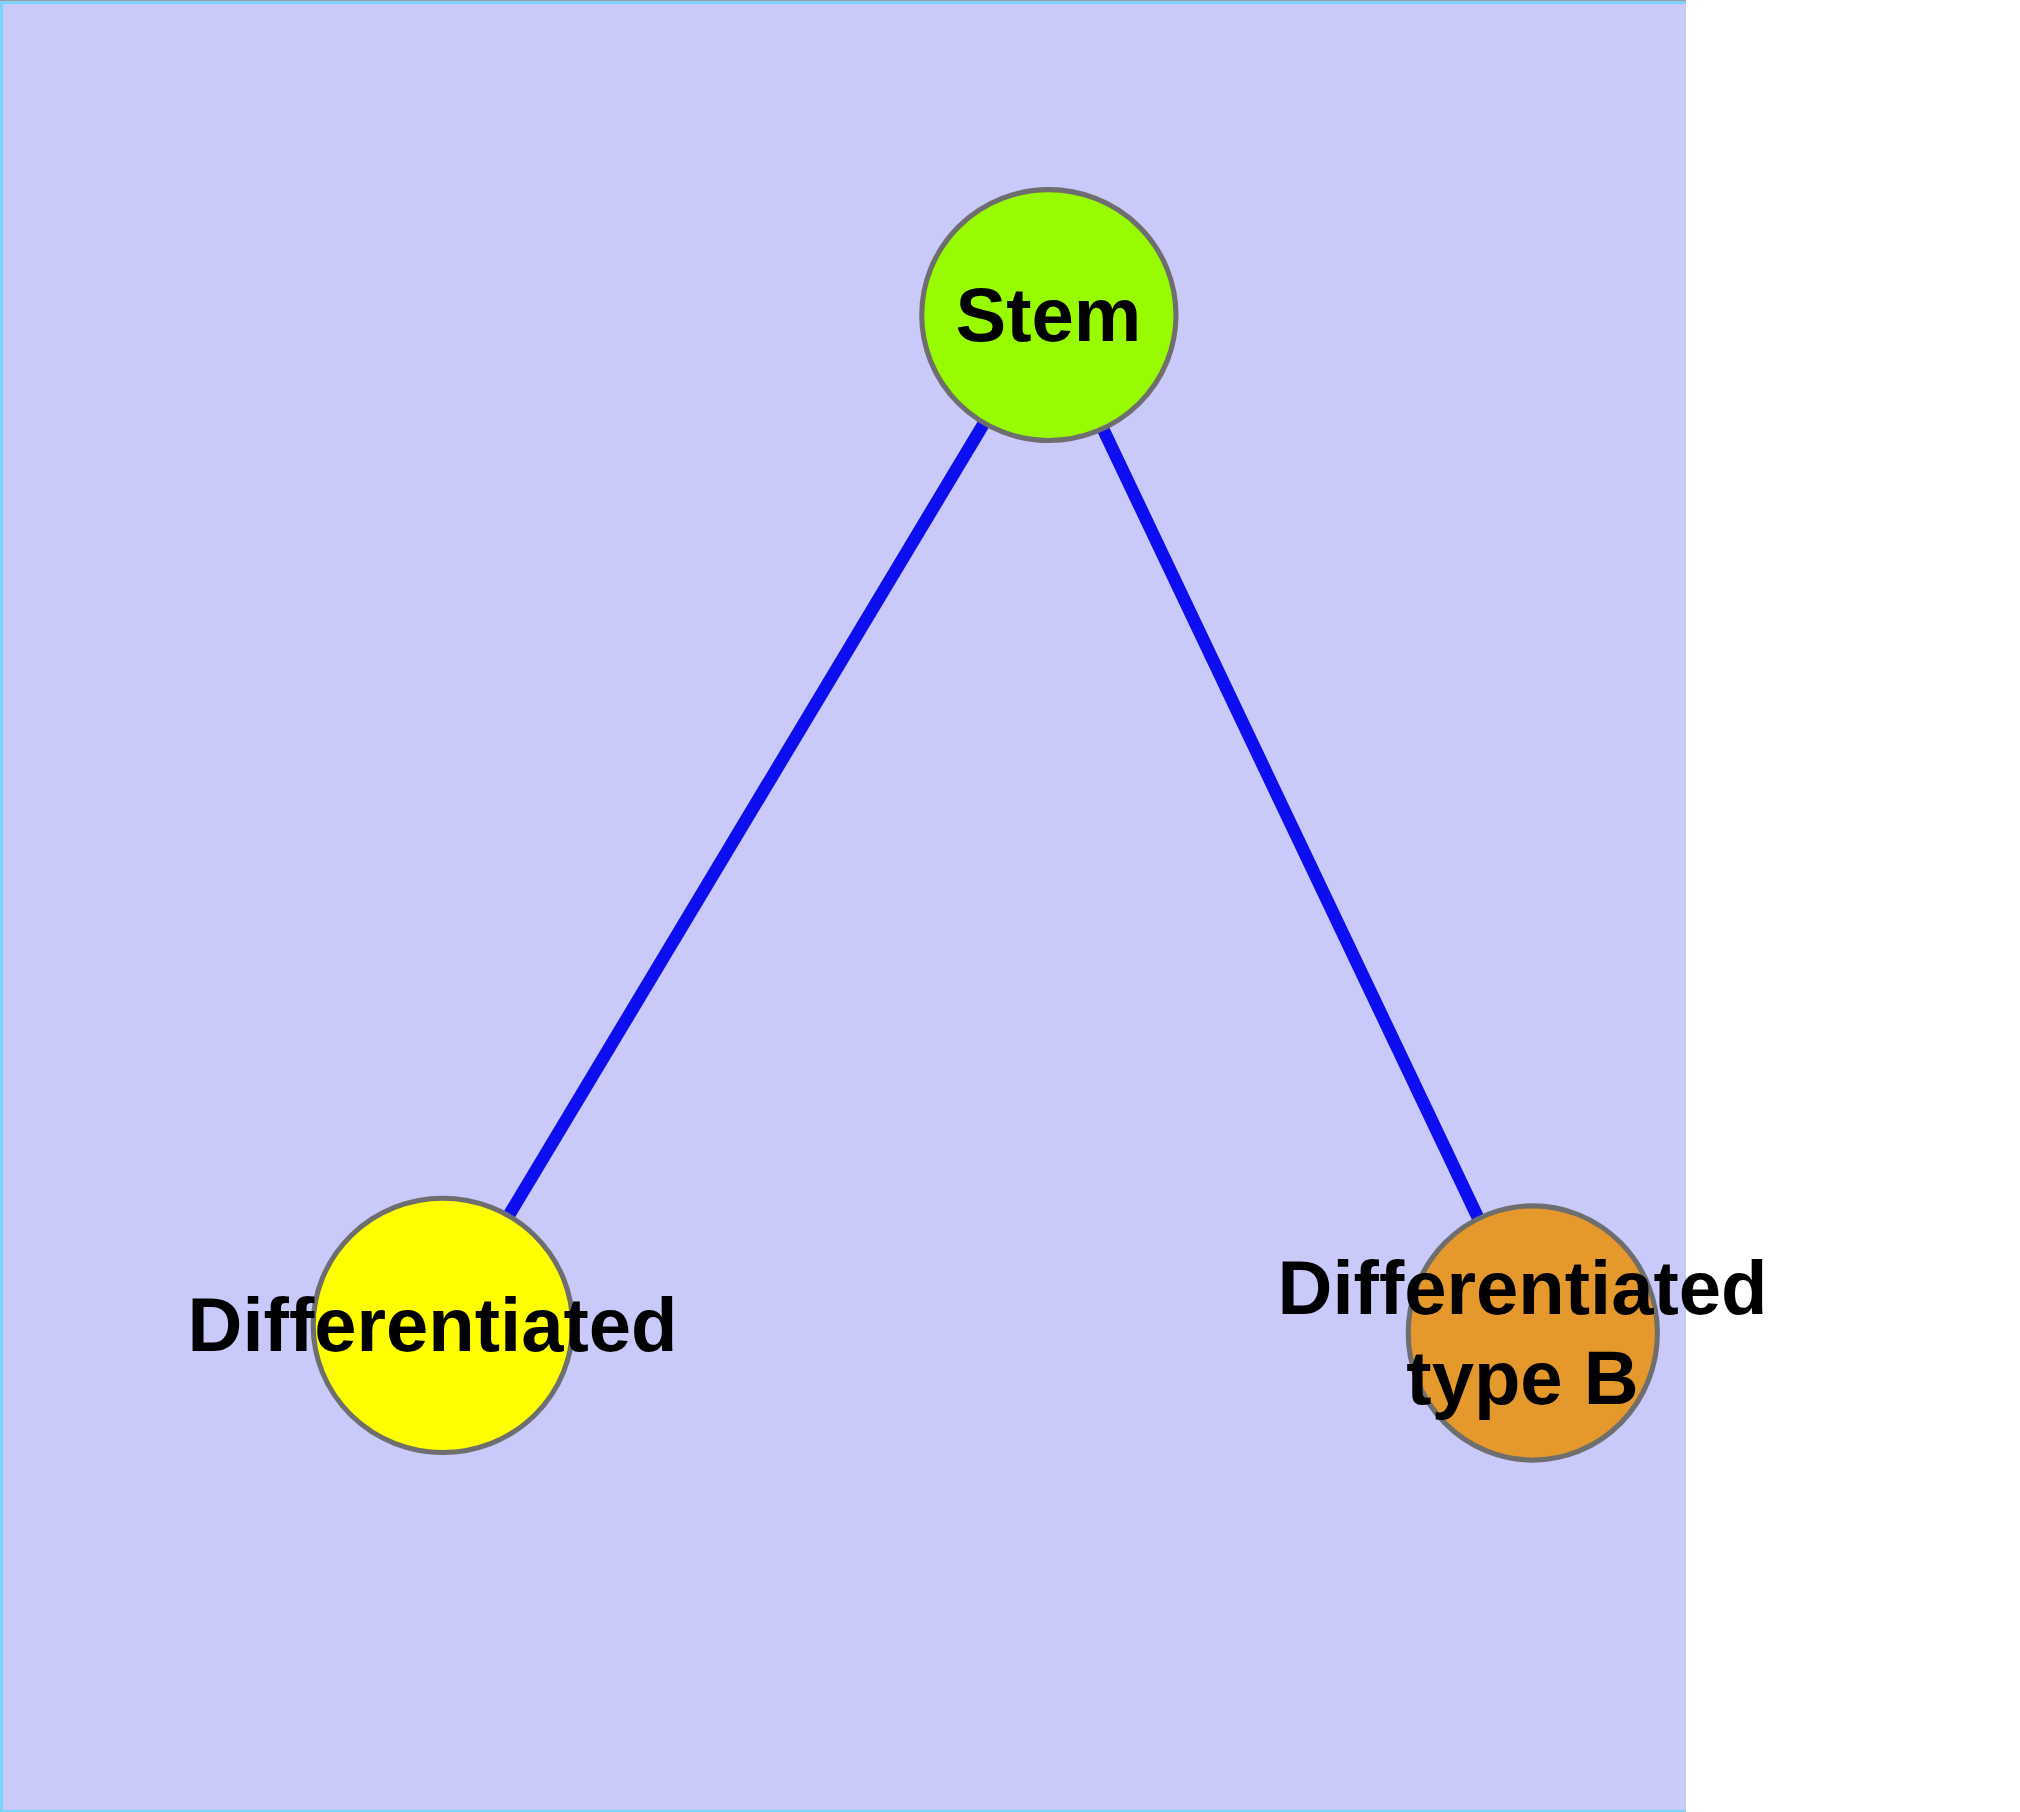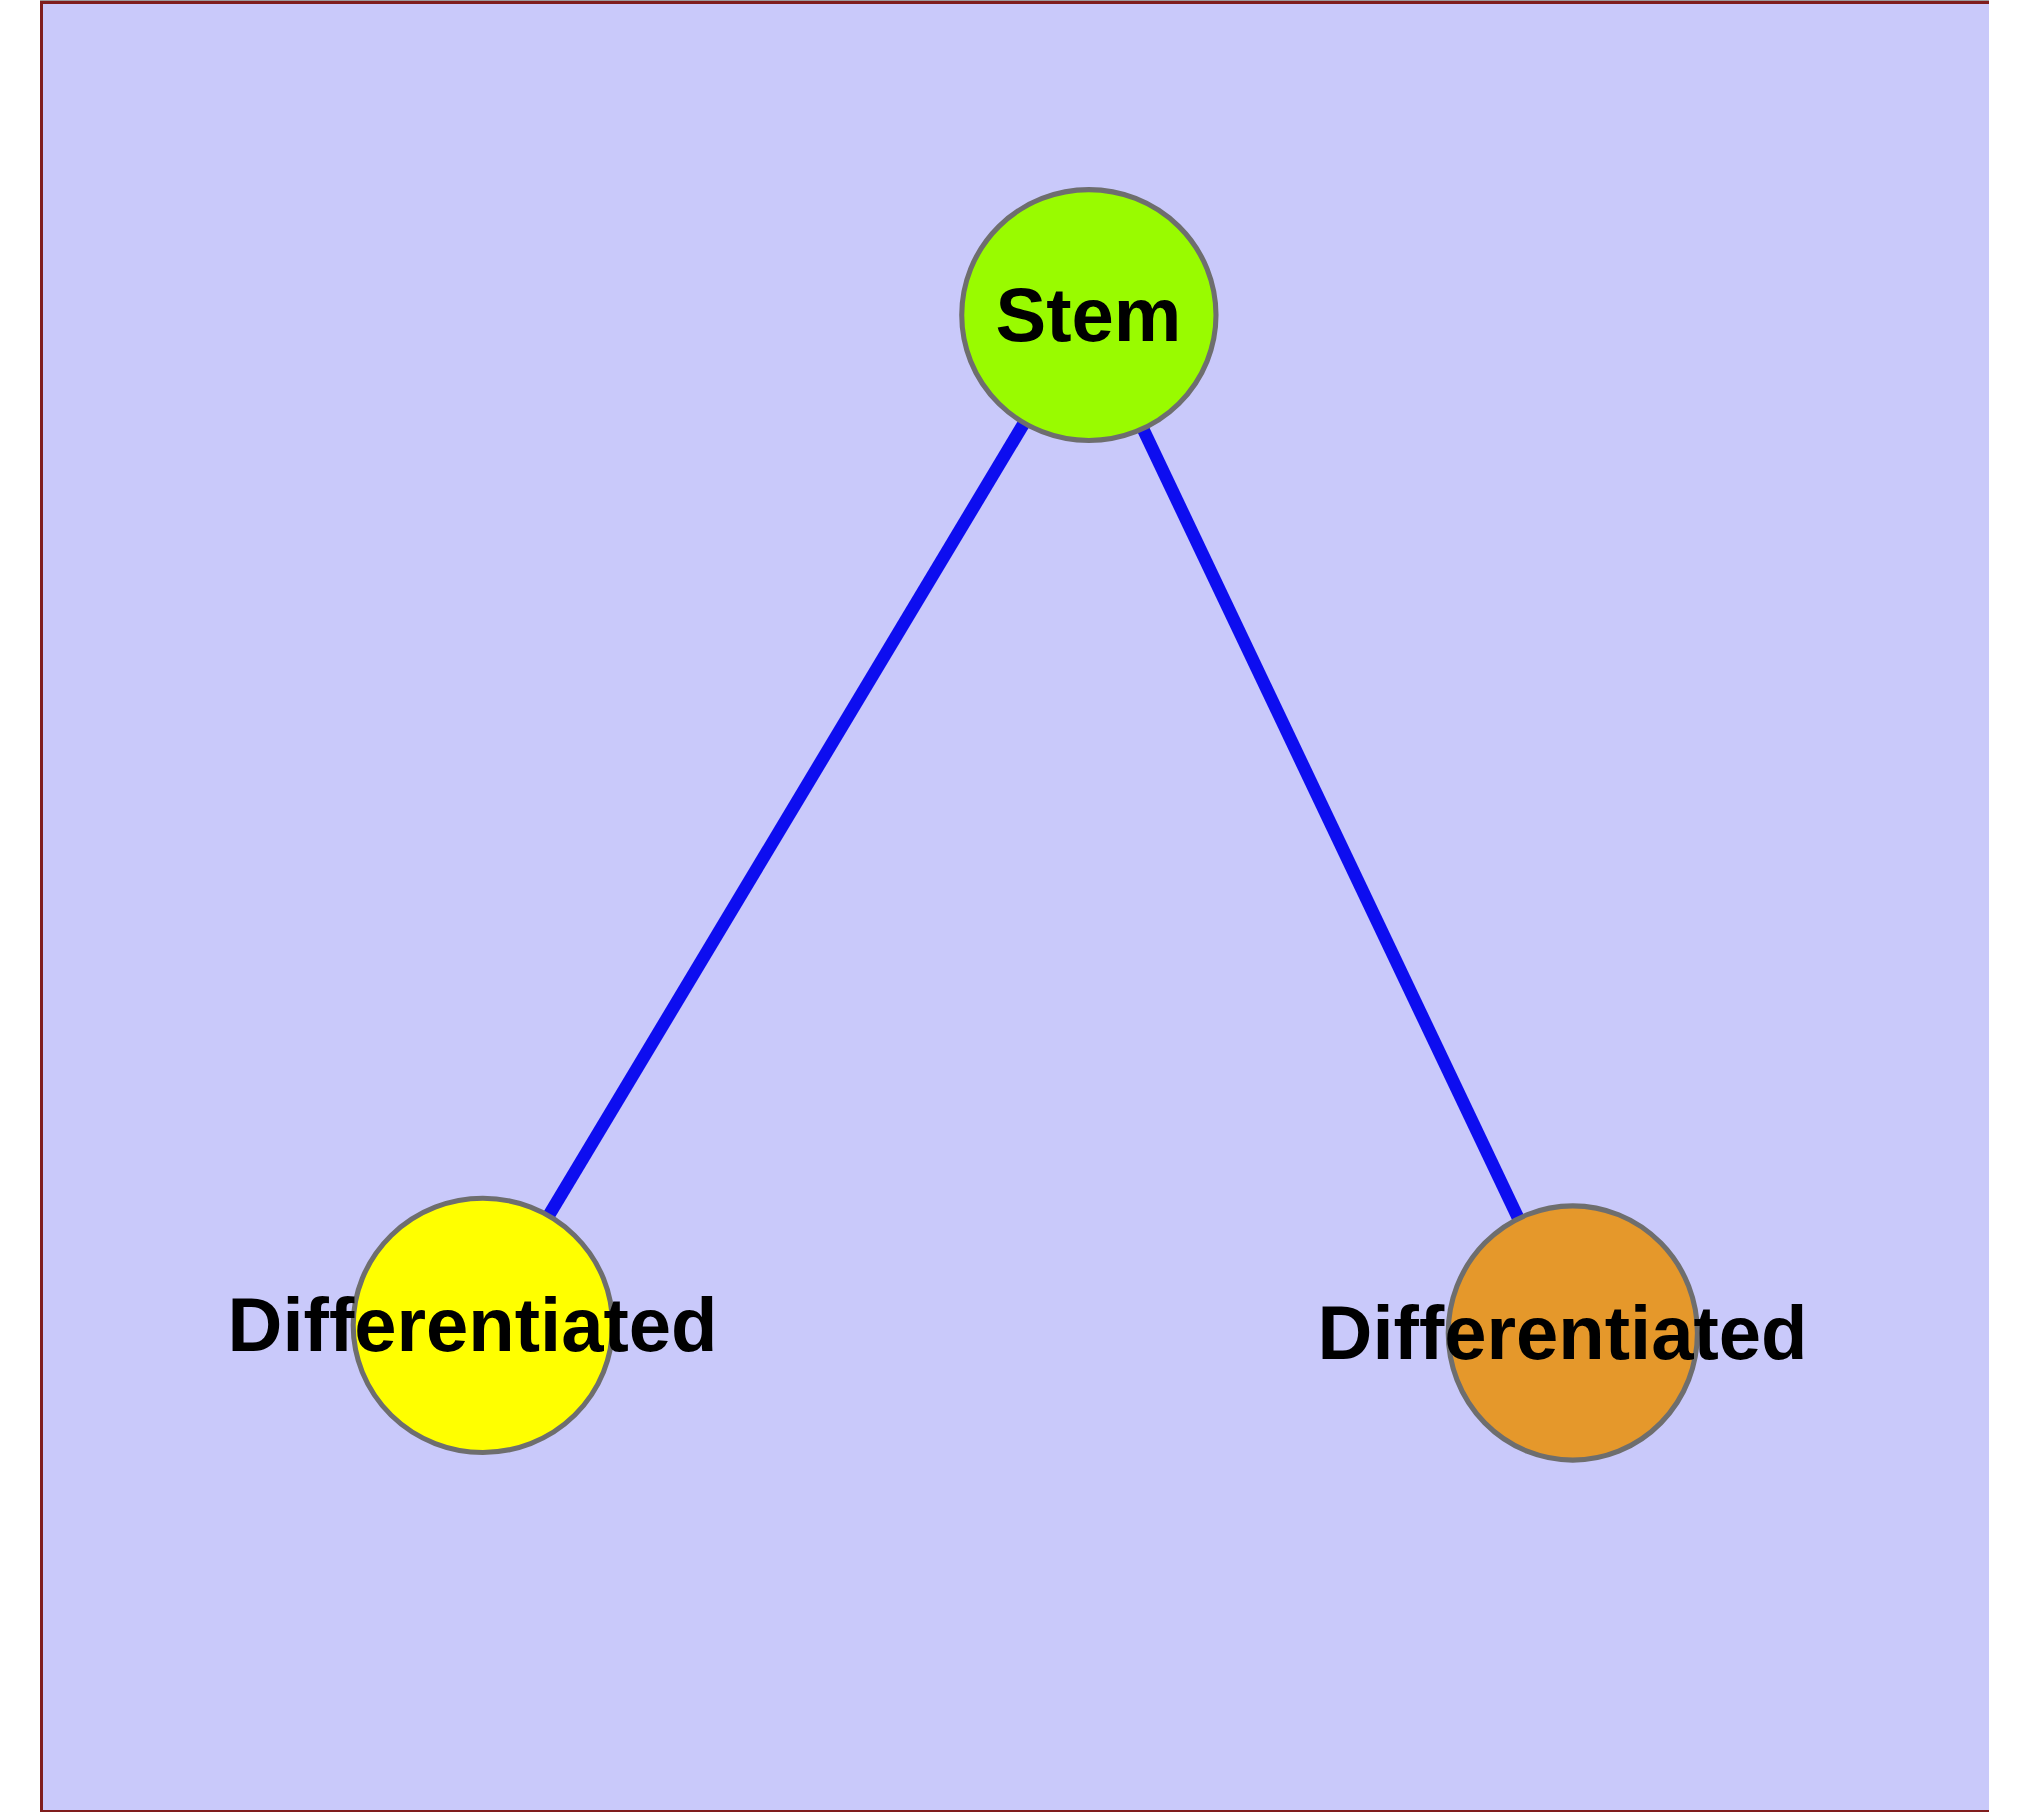--- a/index.html
+++ b/index.html
@@ -5,26 +5,25 @@
   html, body { margin: 0; padding: 0; }
   body {
     width: 2021px;
     height: 1812px;
     background: #ffffff;
     font-family: "Liberation Sans", sans-serif;
     overflow: hidden;
   }
   .page {
     position: relative;
-    width: 1949px;
+    width: 1686px;
     height: 1812px;
-    background: #7f1d1d;
+    background: #7dd3fc;
     border-top: 0.8px solid #9b9b9b;
     box-sizing: border-box;
-    margin-left: 40px;
   }
   .canvas {
     position: absolute;
     left: 2.5px;
     top: 2.5px;
     right: 0;
     bottom: 2.5px;
     background: #C9C9FA;
   }
   .graph-svg {
@@ -64,17 +63,18 @@
     <div class="node-label" style="left:1046px; top:311px;">
       <span>Stem</span>
     </div>
 
     <div class="node-label" style="left:430px; top:1321px;">
       <span>Differentiated</span>
     </div>
 
     <div class="node-label" style="left:1520px; top:1329px;">
       <span>Differentiated</span>
+      <span>type B</span>
     </div>
 
   </div>
 </div>
 
 
 </body></html>

